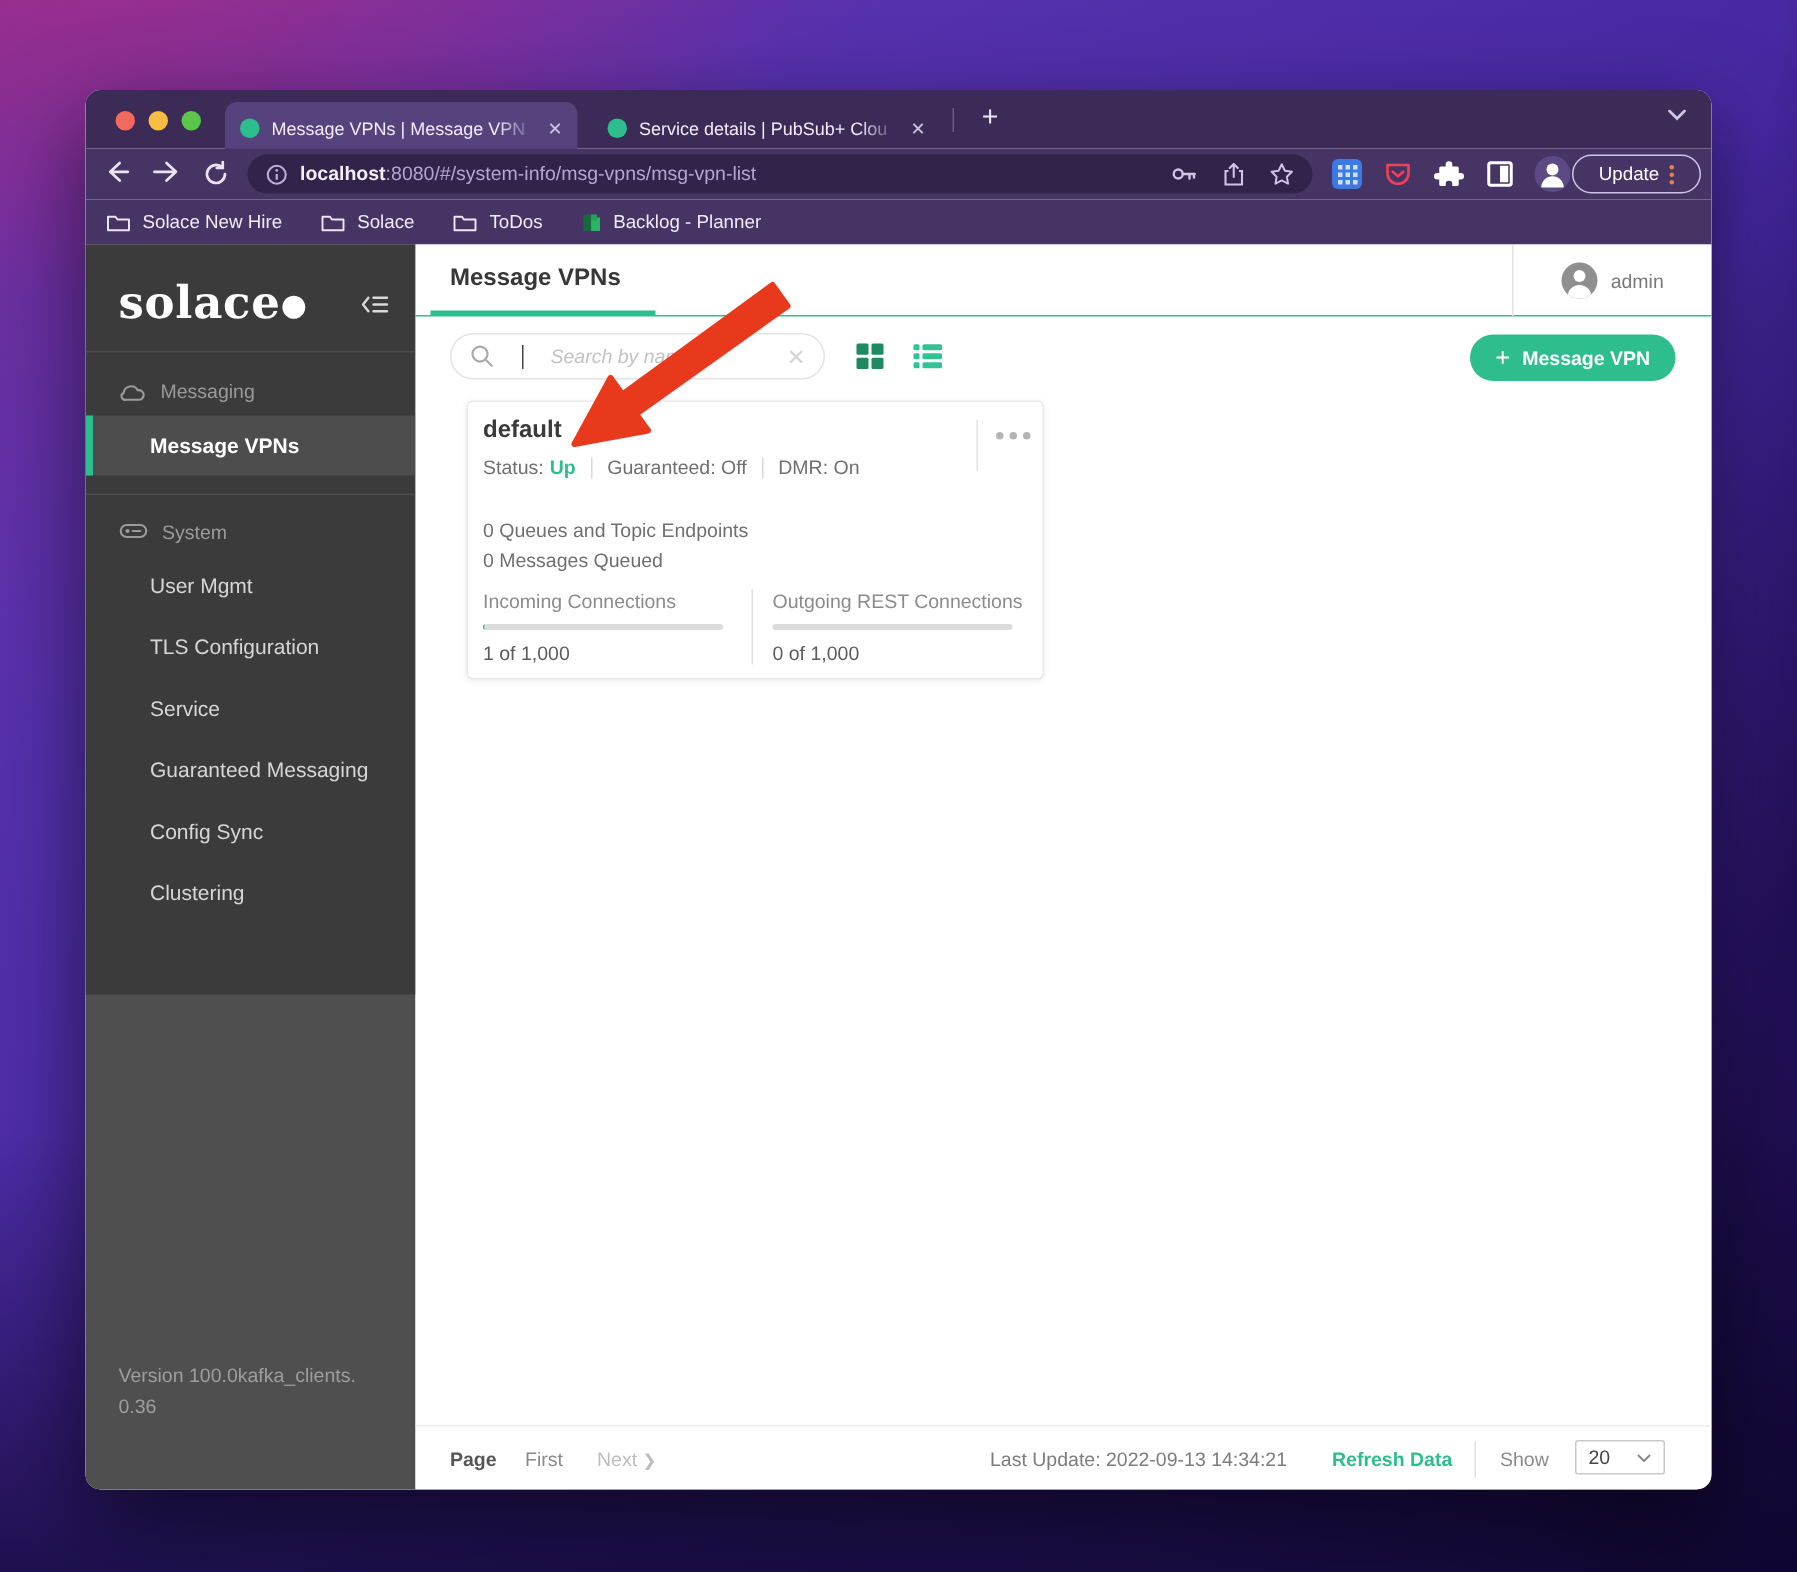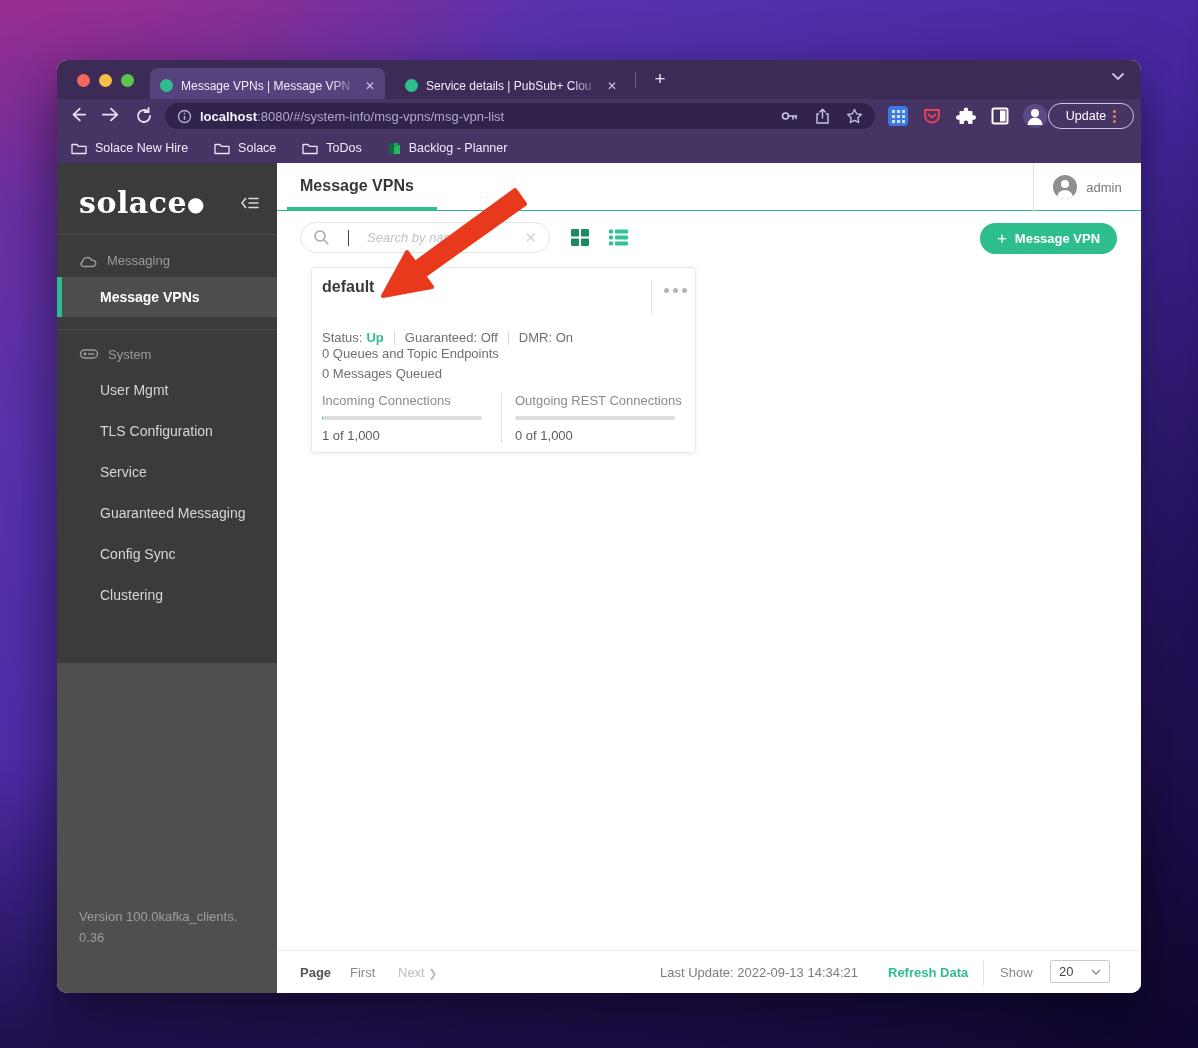--- a/index.html
+++ b/index.html
@@ -75,42 +75,42 @@
   .side-item { position:absolute; left:0; width:100%; height:40px; display:flex; align-items:center;
     padding-left:43px; color:#d6d6d6; font-size:14px; }
   .side-item.selected { background:#4d4d4d; border-left:5px solid #2ebd8d; padding-left:38px; color:#fff; font-weight:bold; }
   .version { position:absolute; left:22px; color:#9e9e9e; font-size:13px; line-height:21px; }
 
   
   .main { position:absolute; left:220px; top:103px; right:0; bottom:0; background:#fff; }
   .main-header { position:absolute; left:0; top:0; width:100%; height:48px; border-bottom:1px solid #2ebd8d; }
   .page-title { position:absolute; left:23px; top:14px; font-size:16px; font-weight:bold; color:#373737; }
   .title-underline { position:absolute; left:10px; top:44px; width:150px; height:3px; background:#2ebd8d; }
-  .admin-box { position:absolute; right:0; top:0; height:48px; width:108px; border-left:1px solid #e2e2e2;
+  .admin-box { position:absolute; right:0; top:0; height:48px; width:133px; border-left:1px solid #e2e2e2;
     display:flex; align-items:center; justify-content:center; gap:9px; color:#7a7a7a; font-size:13px; }
   .admin-avatar { width:24px; height:24px; border-radius:50%; background:#8f8f8f; overflow:hidden; position:relative; }
   .admin-avatar i.head { position:absolute; left:8px; top:5px; width:8px; height:8px; border-radius:50%; background:#fff; }
   .admin-avatar i.body { position:absolute; left:4px; top:15px; width:16px; height:10px; border-radius:8px 8px 0 0; background:#fff; }
 
   .search-pill { position:absolute; left:23px; top:59px; width:250px; height:31px; border:1px solid #e3e3e3;
     border-radius:16px; display:flex; align-items:center; padding:0 12px; gap:18px; background:#fff; }
   .caret { width:1px; height:16px; background:#444; }
   .search-input { border:none; outline:none; flex:1; font-size:13px; font-style:italic; color:#555; background:transparent; min-width:0; }
   .search-input::placeholder { color:#c3c3c3; font-style:italic; }
   .clear-x { color:#d4d4d4; font-size:15px; }
   .viewtoggle { position:absolute; top:65px; }
   .create-btn { position:absolute; left:703px; top:60px; width:137px; height:31px; border-radius:16px;
     background:#2ebd8d; color:#fff; font-size:13px; font-weight:bold; display:flex; align-items:center; justify-content:center; gap:8px; }
   .create-plus { font-size:17px; font-weight:normal; }
 
   
   .card { position:absolute; left:34px; top:104px; width:385px; height:186px; background:#fff;
     border:1px solid #e9e9e9; border-radius:4px; box-shadow:0 1px 5px rgba(0,0,0,.08); }
   .card-name { position:absolute; left:10px; top:10px; font-size:16px; font-weight:bold; color:#3a3a3a; }
-  .card-status { position:absolute; left:10px; top:36px; font-size:13px; color:#6f6f6f; display:flex; align-items:center;margin-top:26px; }
+  .card-status { position:absolute; left:10px; top:36px; font-size:13px; color:#6f6f6f; display:flex; align-items:center; }
   .card-status .sep { width:1px; height:14px; background:#d8d8d8; margin:0 10px; }
   .status-up { color:#2ebd8d; font-weight:bold; margin-left:4px; }
   .card-menu { position:absolute; right:8px; top:12px; display:flex; gap:4px; padding-left:12px; border-left:1px solid #e2e2e2; height:34px; align-items:flex-start; }
   .card-menu i { width:5px; height:5px; border-radius:50%; background:#b5b5b5; margin-top:8px; }
   .card-line { position:absolute; left:10px; font-size:13px; color:#6f6f6f; }
   .metric { position:absolute; width:170px; }
   .metric-label { font-size:13px; color:#8b8b8b; }
   .metric-bar { margin-top:8px; width:160px; height:4px; border-radius:2px; background:#dcdcdc; overflow:hidden; }
   .metric-fill { height:100%; background:#2ebd8d; }
   .metric-value { margin-top:8px; font-size:13px; color:#5c5c5c; }

